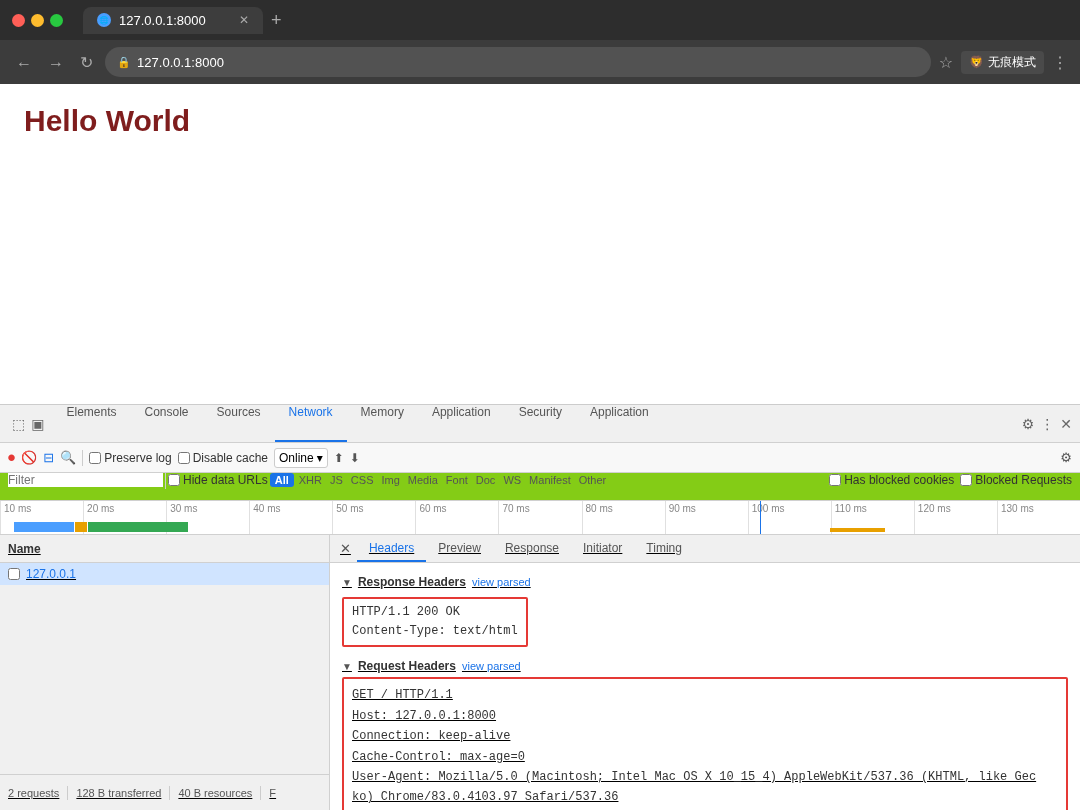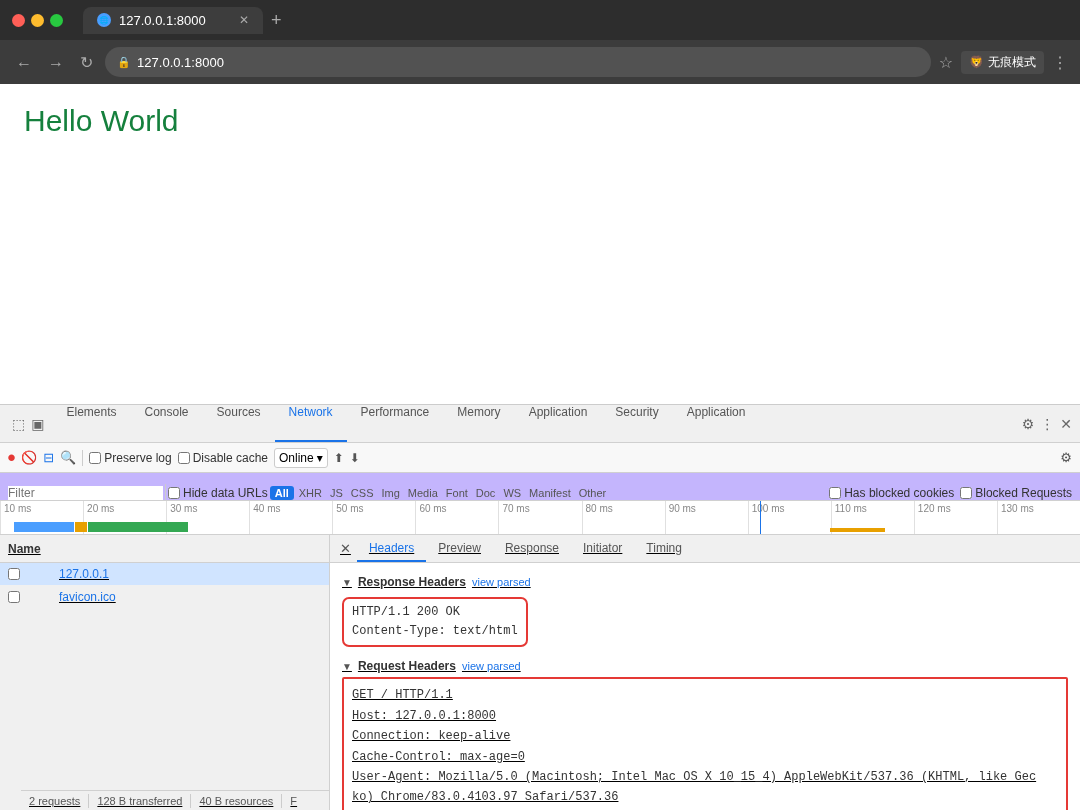--- a/index.html
+++ b/index.html
@@ -70,22 +70,22 @@
     .menu-btn { color: #aaa; font-size: 16px; cursor: pointer; }
 
     
     .page-content {
       background: #fff;
       height: 320px;
       padding: 20px 24px;
     }
     .hello-world {
       font-size: 30px;
-      font-weight: normal;
-      color: #15803d;
+      font-weight: bold;
+      color: #7f1d1d;
     }
 
     
     .devtools {
       background: #f0f0f0;
       border-top: 1px solid #ccc;
       height: 406px;
       display: flex;
       flex-direction: column;
     }
@@ -135,25 +135,25 @@
       display: flex;
       align-items: center;
       gap: 3px;
       cursor: pointer;
     }
     .upload-icon, .download-icon { color: #555; font-size: 12px; }
     .settings-icon-right { margin-left: auto; color: #555; font-size: 13px; cursor: pointer; }
 
     
     .filter-bar {
-      background: #c4b5fd;
+      background: #84cc16;
       border-bottom: 1px solid #d0d0d0;
       height: 28px;
       display: flex;
-      align-items: flex-end;
+      align-items: flex-start;
       padding: 0 8px;
       gap: 2px;
       font-size: 12px;
     }
     .filter-input { border: none; outline: none; font-size: 12px; flex: 0 0 100px; }
     .filter-divider { width: 1px; height: 16px; background: #ccc; }
     .hide-data-urls { display: flex; align-items: center; gap: 3px; }
     .filter-all-btn { background: #1a73e8; color: #fff; border: none; border-radius: 3px; padding: 1px 5px; font-size: 11px; cursor: pointer; font-weight: bold; }
     .filter-type-btn { background: none; border: none; font-size: 11px; color: #555; cursor: pointer; padding: 1px 3px; }
     .filter-right { margin-left: auto; display: flex; align-items: center; gap: 6px; }
@@ -217,34 +217,33 @@
       align-items: center;
       padding: 4px 8px;
       font-size: 12px;
       color: #333;
       cursor: pointer;
       border-bottom: 1px solid #f0f0f0;
       gap: 6px;
     }
     .file-item.selected { background: #d0e4ff; }
     .file-checkbox { width: 12px; height: 12px; }
-    .file-name { color: #1a73e8; margin-left: 33px; }
+    .file-name { color: #1a73e8; }
 
     
     .status-bar {
       background: #f0f0f0;
       border-top: 1px solid #d0d0d0;
-      height: 20px;
+      height: 36px;
       display: flex;
       align-items: center;
       padding: 0 8px;
       font-size: 11px;
       color: #555;
       gap: 8px;
-      margin-left: 21px;
     }
     .status-divider { width: 1px; height: 14px; background: #ccc; }
 
     
     .detail-panel {
       flex: 1;
       display: flex;
       flex-direction: column;
       overflow: hidden;
     }
@@ -282,21 +281,21 @@
       margin: 4px 0;
       display: flex;
       align-items: center;
       gap: 6px;
     }
     .section-header .triangle { color: #555; font-size: 10px; }
     .view-parsed { color: #1a73e8; cursor: pointer; font-weight: normal; font-size: 11px; }
 
     .response-box {
       border: 2px solid #e53935;
-      border-radius: 7px;
+      border-radius: 2px;
       padding: 4px 8px;
       margin: 4px 0 8px 0;
       background: #fff;
       font-family: 'Courier New', monospace;
       font-size: 12px;
       color: #333;
       line-height: 1.6;
       display: inline-block;
     }
 
@@ -364,23 +363,20 @@
         <span>Elements</span>
       </div>
     <div class="dt-tab">
         <span>Console</span>
       </div>
     <div class="dt-tab">
         <span>Sources</span>
       </div>
     <div class="dt-tab active">
         <span>Network</span>
-      </div>
-    <div class="dt-tab">
-        <span>Performance</span>
       </div>
     <div class="dt-tab">
         <span>Memory</span>
       </div>
     <div class="dt-tab">
         <span>Application</span>
       </div>
     <div class="dt-tab">
         <span>Security</span>
       </div>
@@ -476,24 +472,20 @@
   <div class="network-main">
 
     <div class="file-list">
       <div class="file-list-header">
         <span>Name</span>
       </div>
       <div class="file-item selected">
         <input type="checkbox" class="file-checkbox" style="">
         <span class="file-name">127.0.0.1</span>
       </div>
-      <div class="file-item">
-        <input type="checkbox" class="file-checkbox" style="">
-        <span class="file-name">favicon.ico</span>
-      </div>
 
       <div style="margin-top: auto;"></div>
       <div class="status-bar">
         <span>2 requests</span>
         <div class="status-divider"></div>
         <span>128 B transferred</span>
         <div class="status-divider"></div>
         <span>40 B resources</span>
         <div class="status-divider"></div>
         <span>F</span>

